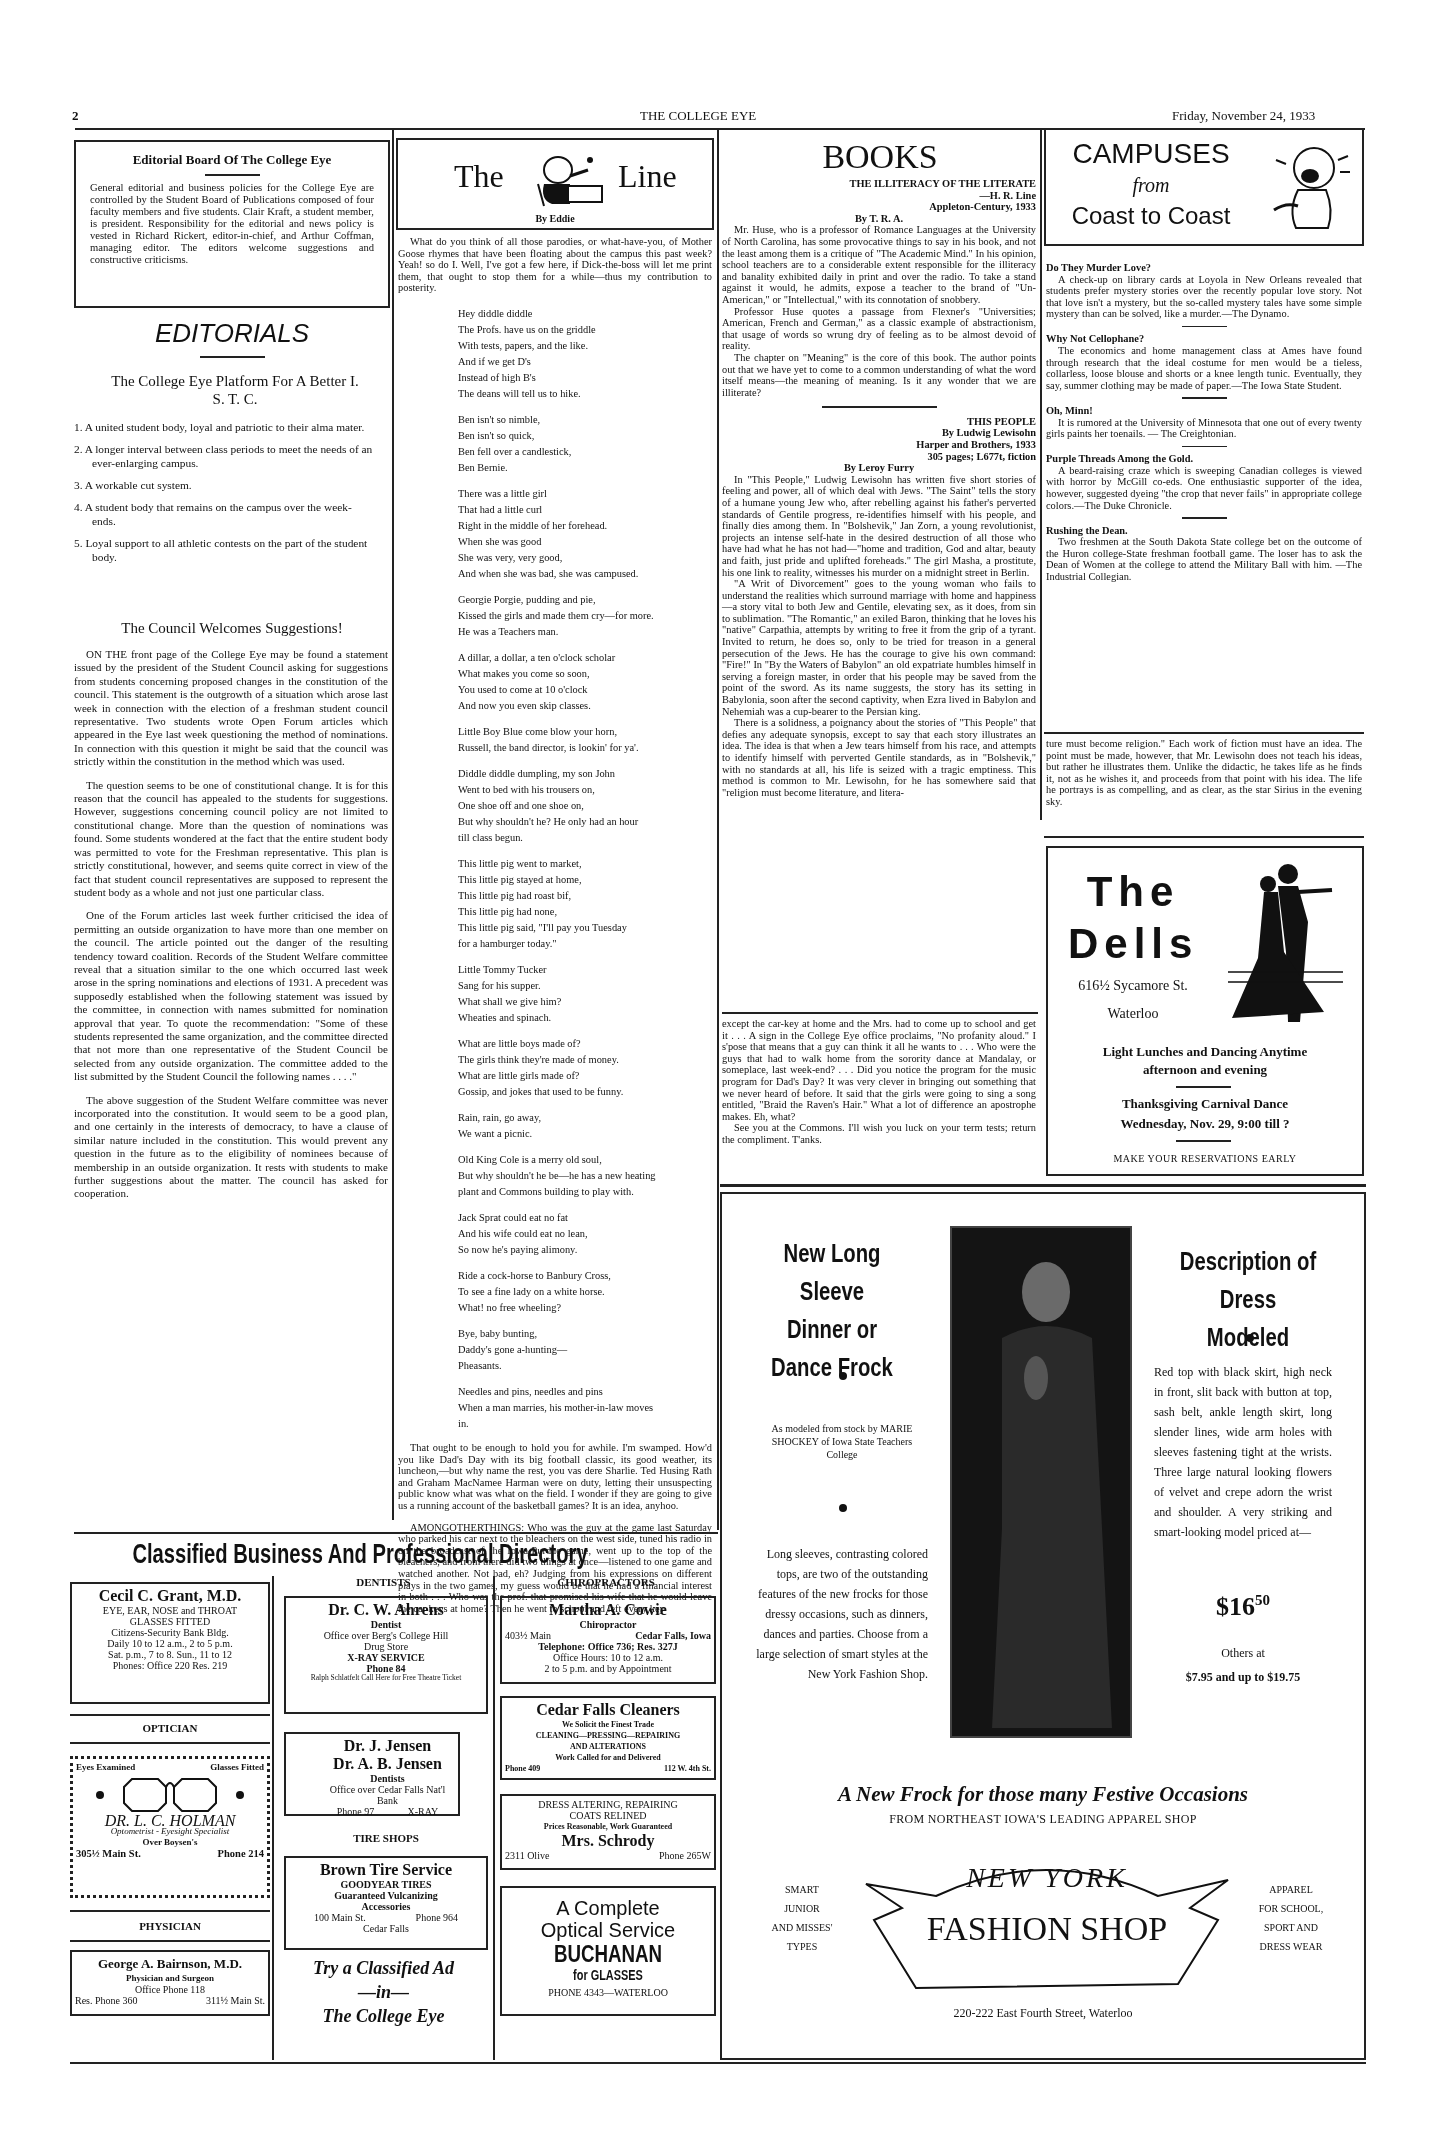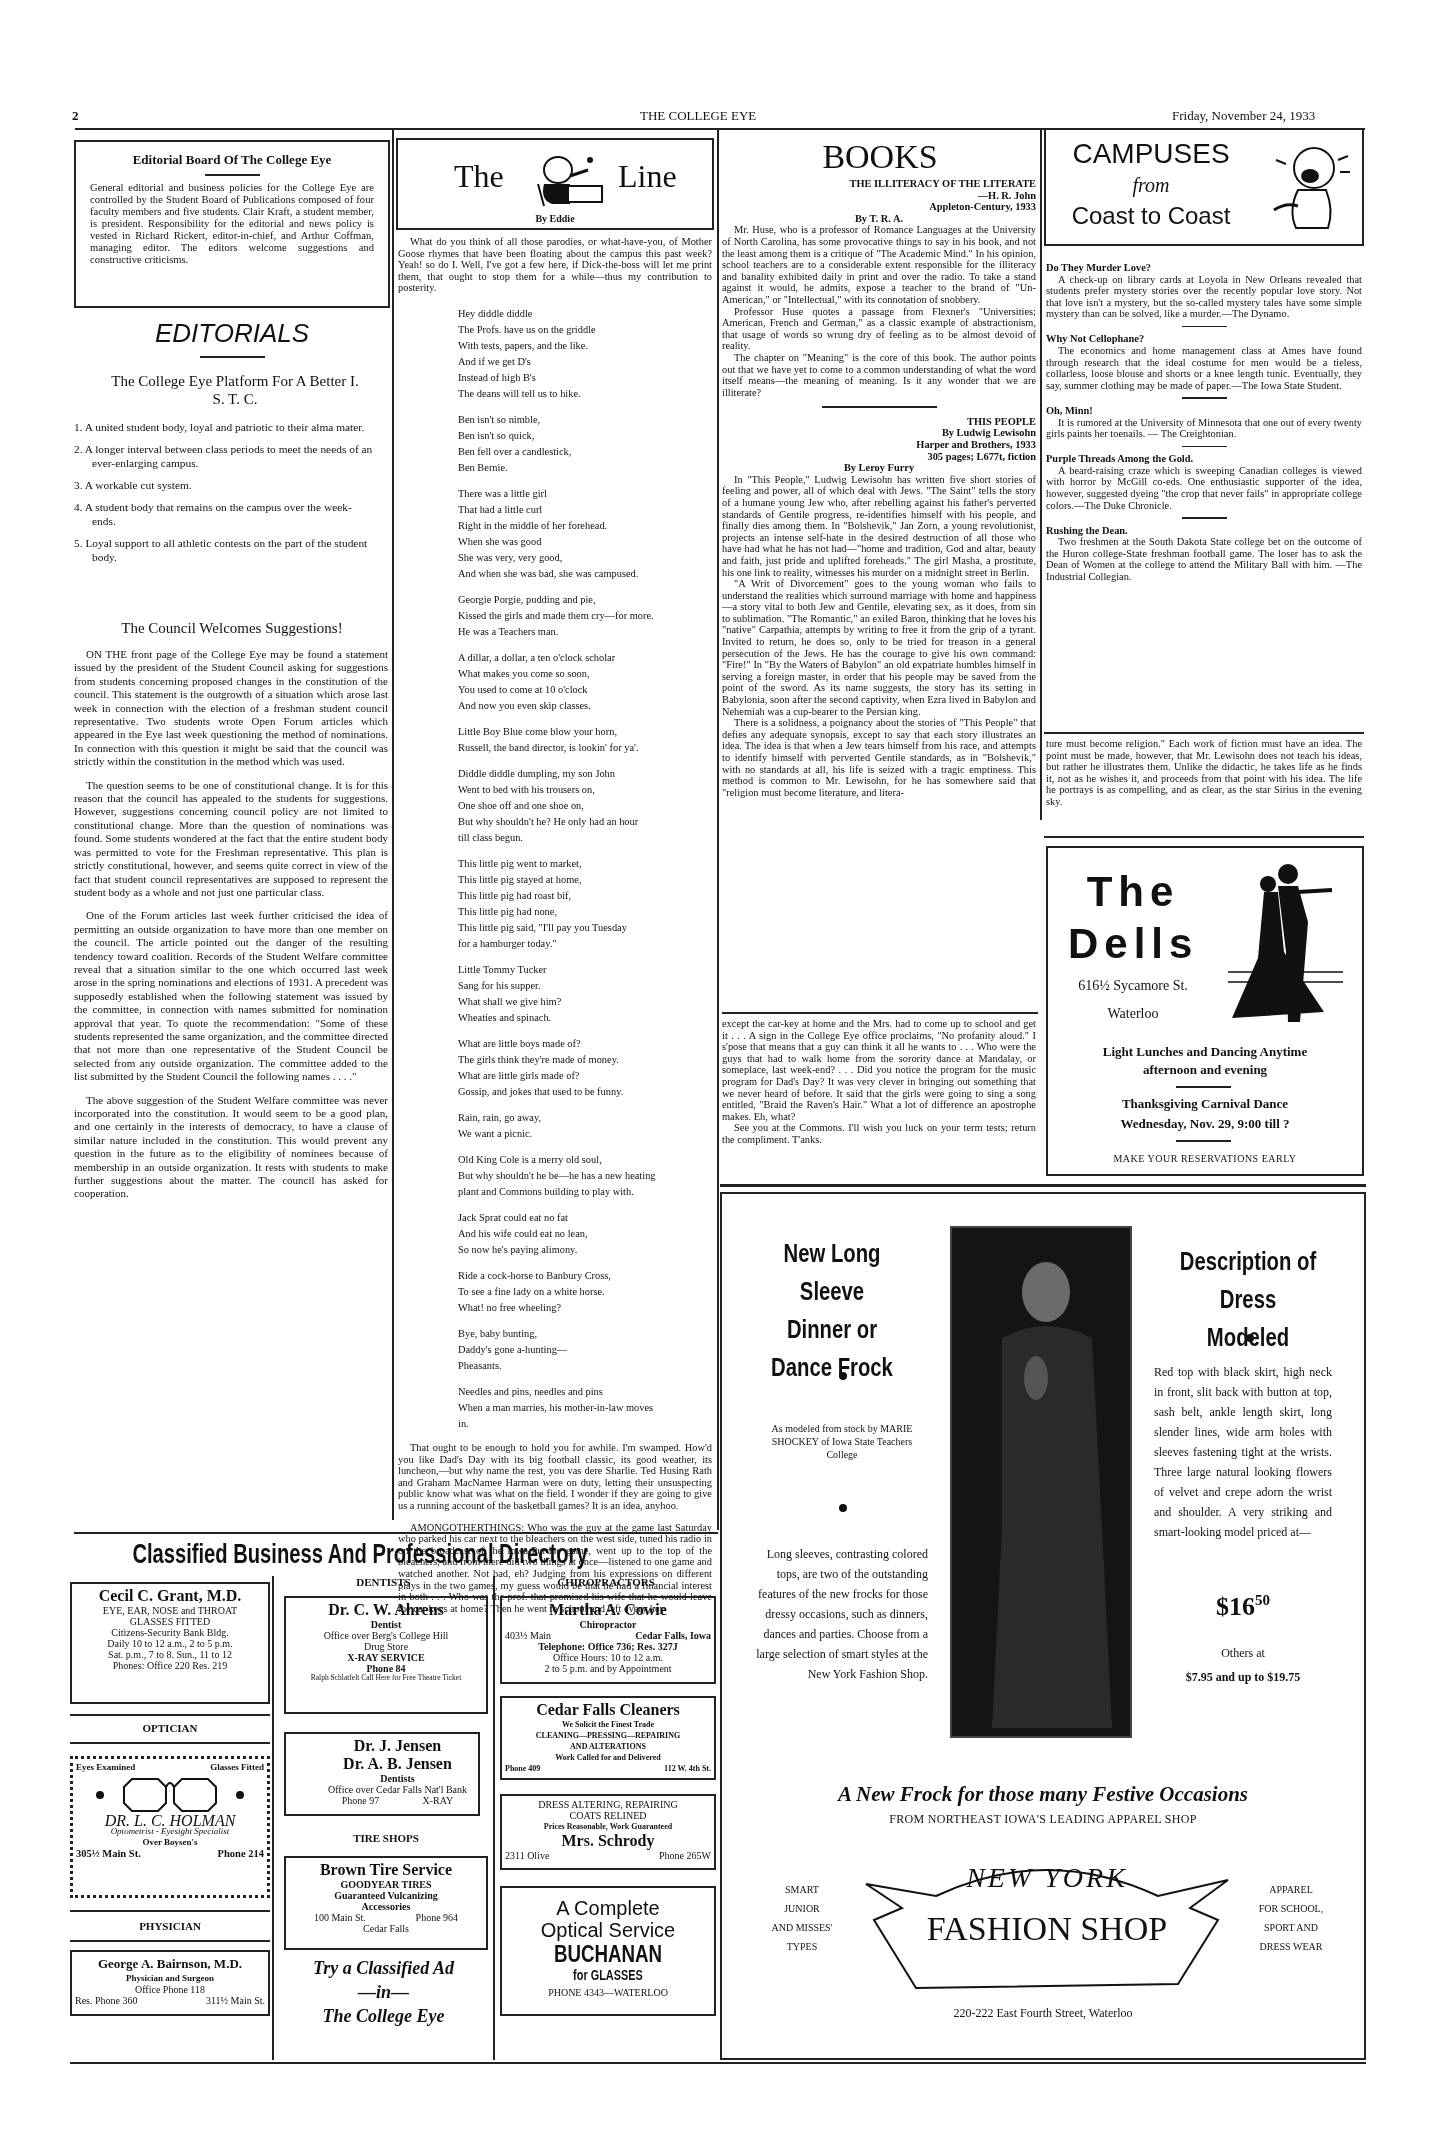--- a/index.html
+++ b/index.html
@@ -138,21 +138,21 @@
   <div class="verse">Needles and pins, needles and pins
 When a man marries, his mother-in-law moves
     in.</div>
   <p style="margin-bottom:10px;">That ought to be enough to hold you for awhile. I'm swamped. How'd you like Dad's Day with its big football classic, its good weather, its luncheon,—but why name the rest, you vas dere Sharlie. Ted Husing Rath and Graham MacNamee Harman were on duty, letting their unsuspecting public know what was what on the field. I wonder if they are going to give us a running account of the basketball games? It is an idea, anyhoo.</p>
   <p>AMONGOTHERTHINGS: Who was the guy at the game last Saturday who parked his car next to the bleachers on the west side, tuned his radio in on the broadcast of the Iowa-Purdue game, went up to the top of the bleachers, and from there did two things at once—listened to one game and watched another. Not bad, eh? Judging from his expressions on different plays in the two games, my guess would be that he had a financial interest in both . . . Who was the prof. that promised his wife that he would leave the car keys at home? Then he went to school and left every key</p>
 </div>
 
 <div class="abs center" style="left:722px;top:138px;width:316px;font-size:34px;">BOOKS</div>
 <div class="abs small" style="left:722px;top:178px;width:314px;">
   <div class="bold" style="text-align:right;">THE ILLITERACY OF THE LITERATE</div>
-  <div class="bold" style="text-align:right;">—H. R. John</div>
+  <div class="bold" style="text-align:right;">—H. R. Line</div>
   <div class="bold" style="text-align:right;">Appleton-Century, 1933</div>
   <div class="bold center">By T. R. A.</div>
   <p>Mr. Huse, who is a professor of Romance Languages at the University of North Carolina, has some provocative things to say in his book, and not the least among them is a critique of "The Academic Mind." In his opinion, school teachers are to a considerable extent responsible for the illiteracy and banality exhibited daily in print and over the radio. To take a stand against it would, he admits, expose a teacher to the brand of "Un-American," or "Intellectual," with its connotation of snobbery.</p>
   <p>Professor Huse quotes a passage from Flexner's "Universities; American, French and German," as a classic example of abstractionism, that usage of words so wrung dry of feeling as to be almost devoid of reality.</p>
   <p>The chapter on "Meaning" is the core of this book. The author points out that we have yet to come to a common understanding of what the word itself means—the meaning of meaning. Is it any wonder that we are illiterate?</p>
   <div class="shortrule" style="width:115px;margin:8px auto;"></div>
   <div class="bold" style="text-align:right;">THIS PEOPLE</div>
   <div class="bold" style="text-align:right;">By Ludwig Lewisohn</div>
   <div class="bold" style="text-align:right;">Harper and Brothers, 1933</div>
   <div class="bold" style="text-align:right;">305 pages; L677t, fiction</div>
@@ -327,21 +327,21 @@
 
 <div class="dir-card" style="left:284px;top:1596px;width:204px;height:118px;">
   <div class="name">Dr. C. W. Ahrens</div>
   <div class="bold">Dentist</div>
   <div>Office over Berg's College Hill</div>
   <div>Drug Store</div>
   <div class="bold">X-RAY SERVICE</div>
   <div class="bold">Phone 84</div>
   <div style="font-size:7.5px;line-height:8.5px;">Ralph Schlatfelt Call Here for Free Theatre Ticket</div>
 </div>
-<div class="dir-card" style="left:284px;top:1732px;width:196px;height:84px;padding-left:34px;">
+<div class="dir-card" style="left:284px;top:1732px;width:176px;height:84px;padding-left:34px;">
   <div class="name">Dr. J. Jensen</div>
   <div class="name">Dr. A. B. Jensen</div>
   <div class="bold">Dentists</div>
   <div>Office over Cedar Falls Nat'l Bank</div>
   <div style="display:flex;justify-content:space-around;">
     <span>Phone 97</span>
     <span>X-RAY</span>
   </div>
 </div>
 <div class="cat" style="left:284px;top:1832px;width:204px;">TIRE SHOPS</div>

